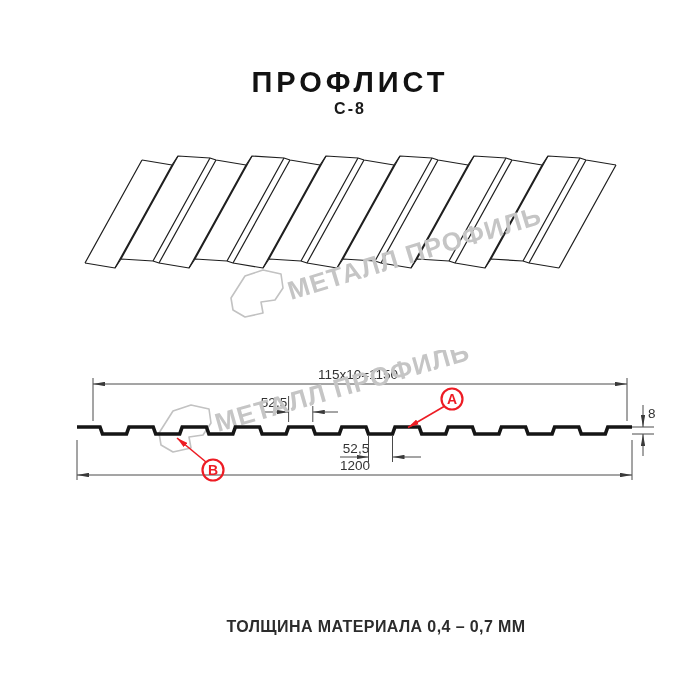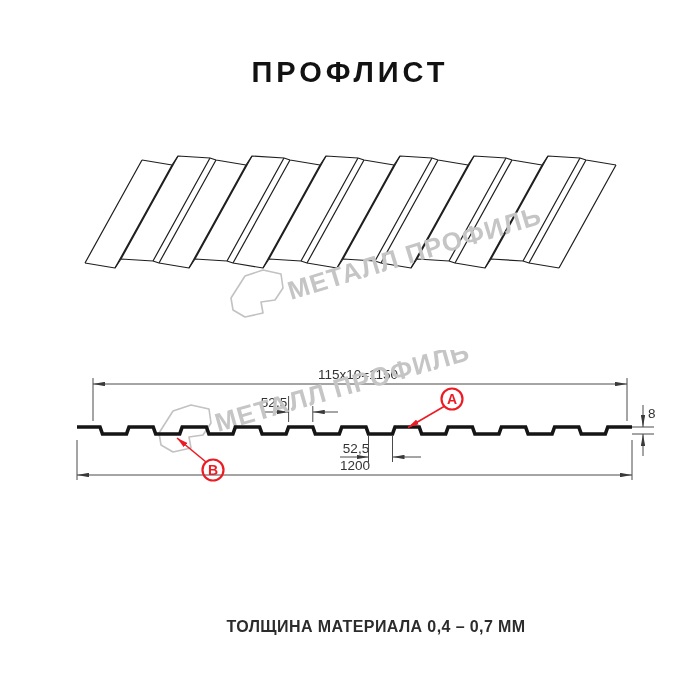--- a/index.html
+++ b/index.html
@@ -1,21 +1,21 @@
 <!DOCTYPE html>
 <html><head>
 <meta charset="utf-8">
 <style>
   html,body{margin:0;padding:0;background:#e9e9e9;}
   .page{
     position:relative;width:700px;height:700px;background:#ffffff;
     font-family:"Liberation Sans",sans-serif;overflow:hidden;margin:0 auto;
   }
   .title{
-    position:absolute;top:56px;left:0;width:700px;text-align:center;
+    position:absolute;top:66px;left:0;width:700px;text-align:center;
     font-size:29px;font-weight:700;letter-spacing:4px;color:#121212;
   }
   .subtitle{
     position:absolute;top:100px;left:0;width:700px;text-align:center;
     font-size:16px;font-weight:700;letter-spacing:2px;color:#1a1a1a;
   }
   .footer-note{
     position:absolute;top:618px;left:0;width:700px;text-align:center;
     font-size:16px;font-weight:700;letter-spacing:0.4px;color:#2c2c2c;padding-left:26px;
   }
@@ -31,20 +31,21 @@
   .red{stroke:#ed1c24;fill:none;stroke-width:1.6;}
   .redcirc{stroke:#ed1c24;fill:#ffffff;fill-opacity:0;stroke-width:2.2;}
   .redtxt{fill:#ed1c24;font-family:"Liberation Sans",sans-serif;font-weight:700;font-size:14px;}
 </style>
 </head>
 <body>
 
 <div class="page">
 
   <div class="title">ПРОФЛИСТ</div>
+  <div class="subtitle">С-8</div>
 
   <svg class="fig3d" width="560" height="170" viewBox="0 0 560 170">
     <g class="sketch">
 
       <path d="M10,115 l30,5 l6,-9 l32,2 l6,2 l30,5 l6,-9 l32,2 l6,2 l30,5 l6,-9 l32,2 l6,2 l30,5 l6,-9 l32,2 l6,2 l30,5 l6,-9 l32,2 l6,2 l30,5 l6,-9 l32,2 l6,2 l30,5"></path>
 
       <path d="M67,12 l30,5 l6,-9 l32,2 l6,2 l30,5 l6,-9 l32,2 l6,2 l30,5 l6,-9 l32,2 l6,2 l30,5 l6,-9 l32,2 l6,2 l30,5 l6,-9 l32,2 l6,2 l30,5 l6,-9 l32,2 l6,2 l30,5"></path>
 
       <path d="M10,115 L67,12 M484,120 L541,17"></path>
 

